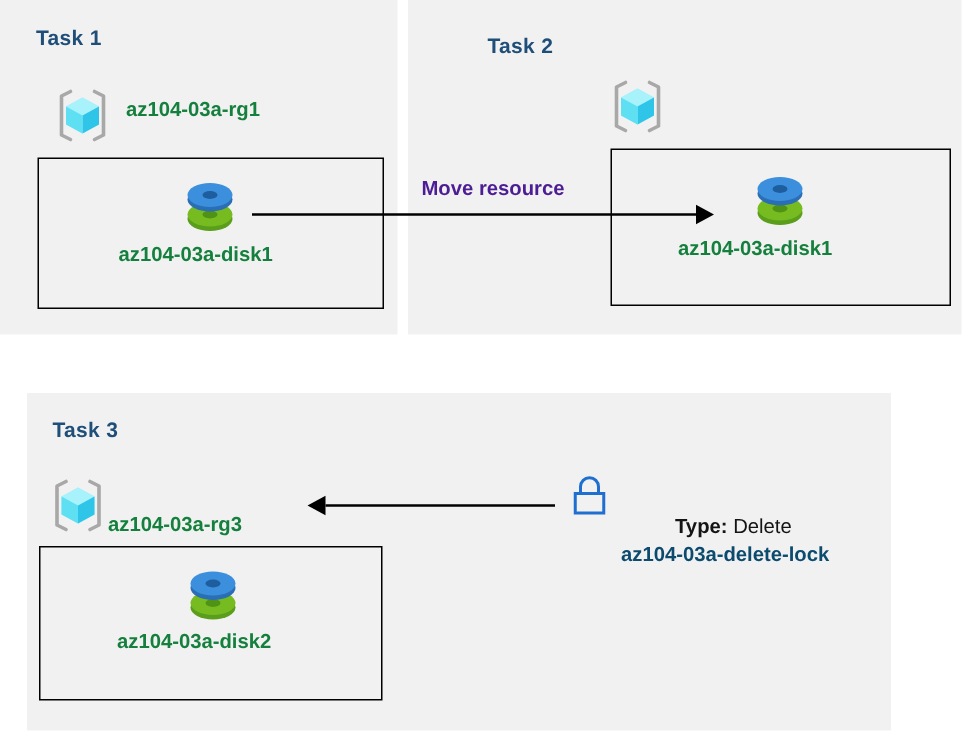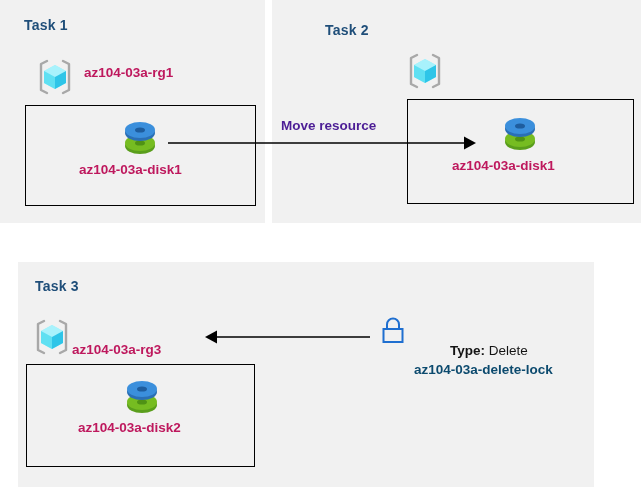--- a/index.html
+++ b/index.html
@@ -81,21 +81,21 @@
     width: 28px;
     height: 30px;
   }
   #lock-icon svg { display: block; width: 28px; height: 30px; }
 
   
   .res-label {
     position: absolute;
     font-weight: bold;
     font-size: 13.5px;
-    color: #be185d;
+    color: #15803d;
     white-space: nowrap;
   }
   #label-rg1   { left: 84px;  top: 65px; }
   #label-rg2   { left: 454px; top: 61px; }
   #label-rg3   { left: 72px;  top: 327px; margin-top: 15px; }
   #label-disk1 { left: 79px;  top: 162px; }
   #label-disk2 { left: 452px; top: 158px; }
   #label-disk3 { left: 78px;  top: 420px; }
 
   #label-move {

